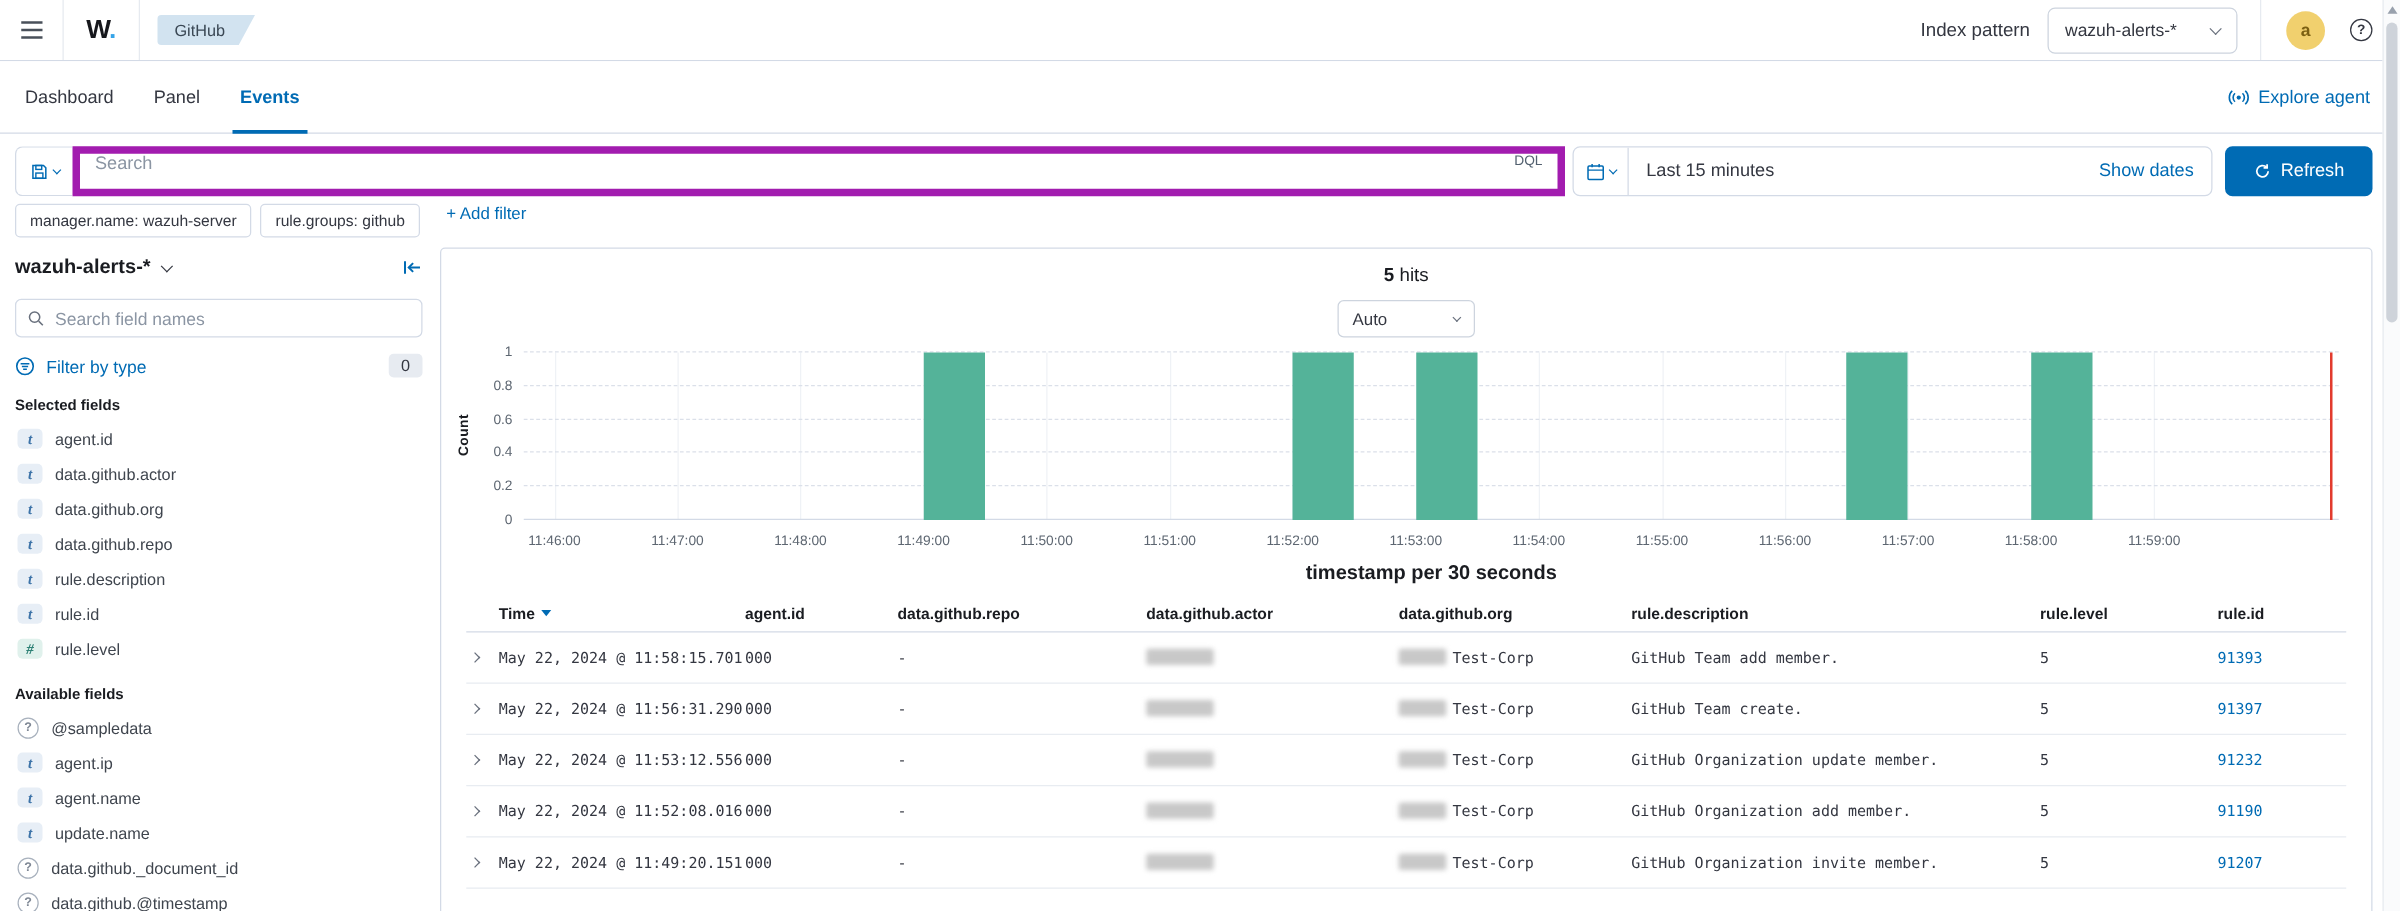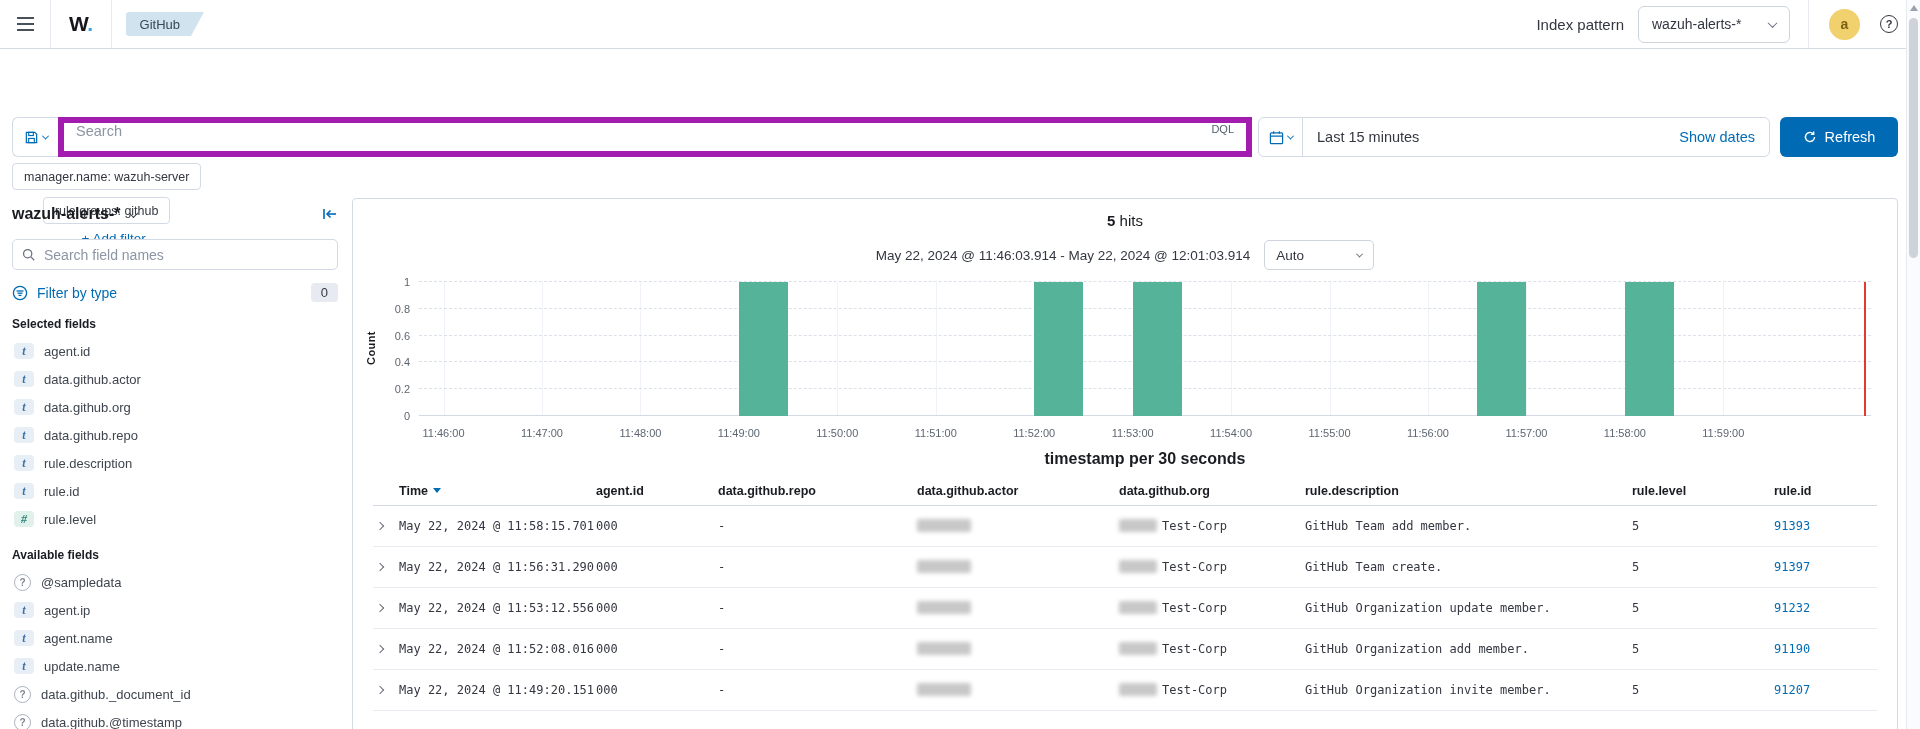--- a/index.html
+++ b/index.html
@@ -69,21 +69,21 @@
              justify-content:center; gap:4px; color:#006bb4; cursor:pointer; }
   .range-text { flex:1; display:flex; align-items:center; padding:0 14px; font-size:14.5px; color:#343741;
                 cursor:pointer; }
   .show-dates { display:flex; align-items:center; padding:0 14px; font-size:14.5px; color:#006bb4;
                 cursor:pointer; white-space:nowrap; }
   .refresh-btn { width:118px; margin-left:10px; background:#006bb4; border:none; border-radius:6px;
                  color:#fff; font-size:14.5px; font-family:inherit; display:flex; align-items:center;
                  justify-content:center; gap:8px; cursor:pointer; }
 
   
-  .filterrow { position:absolute; top:163px; left:12px; display:flex; align-items:center; gap:7px;flex-direction:column; }
+  .filterrow { position:absolute; top:163px; left:12px; display:flex; gap:7px; }
   .pill { height:27px; border:1px solid #d3dae6; border-radius:4px; background:#fff; padding:0 11px;
           display:flex; align-items:center; font-size:12.5px; color:#343741; cursor:pointer; }
   .add-filter { margin-left:14px; color:#006bb4; font-size:13.5px; cursor:pointer; }
 
   
   .sidebar { position:absolute; top:200px; left:12px; width:326px; }
   .sb-head { display:flex; align-items:center; gap:10px; height:28px; }
   .sb-title { font-size:16px; font-weight:600; color:#1a1c21; cursor:pointer; display:flex;
               align-items:center; gap:10px; }
   .collapse-ic { margin-left:auto; color:#006bb4; cursor:pointer; display:flex; }
@@ -187,20 +187,35 @@
       <div class="vdiv"></div>
       <div class="avatar">
           <span>a</span>
         </div>
       <div class="help-circ">
           <span>?</span>
         </div>
     </div>
   </div>
 
+  <div class="tabbar">
+    <div class="tab">Dashboard</div>
+    <div class="tab">Panel</div>
+    <div class="tab active">Events</div>
+    <div class="explore">
+      <svg width="18" height="14" viewBox="0 0 18 14">
+        <circle cx="9" cy="7" r="1.7" fill="#006bb4"></circle>
+        <path d="M6 3.6a4.6 4.6 0 0 0 0 6.8" stroke="#006bb4" stroke-width="1.3" fill="none"></path>
+        <path d="M12 3.6a4.6 4.6 0 0 1 0 6.8" stroke="#006bb4" stroke-width="1.3" fill="none"></path>
+        <path d="M3.8 1.6a7.4 7.4 0 0 0 0 10.8" stroke="#006bb4" stroke-width="1.3" fill="none"></path>
+        <path d="M14.2 1.6a7.4 7.4 0 0 1 0 10.8" stroke="#006bb4" stroke-width="1.3" fill="none"></path>
+      </svg>
+      <span>Explore agent</span>
+    </div>
+  </div>
 
   <div class="searchrow">
     <div class="save-box">
       <svg width="15" height="15" viewBox="0 0 16 16">
         <path d="M2.5 2.5h9l2 2v9h-11z" fill="none" stroke="#006bb4" stroke-width="1.3"></path>
         <rect x="5" y="9" width="6" height="4.5" fill="none" stroke="#006bb4" stroke-width="1.2"></rect>
         <rect x="5" y="2.5" width="5" height="3.4" fill="none" stroke="#006bb4" stroke-width="1.2"></rect>
       </svg>
       <span class="chev sm"></span>
     </div>
@@ -326,21 +341,20 @@
         </div>
       </div>
   </div>
 
   <div class="panel">
     <div class="hits-row">
       <span class="b">5</span>
       <span>hits</span>
     </div>
     <div class="range-row">
-      <span>May 22, 2024 @ 11:46:03.914 - May 22, 2024 @ 12:01:03.914</span>
       <div class="interval-select">
         <span>Auto</span>
         <span class="chev sm" style="color:#69707d;"></span>
       </div>
     </div>
     <div class="chart">
       <div class="ylabel">Count</div>
       <div class="plot" id="plot">
           <div class="grid-v" style="left:1.69%"></div>
           <div class="xt" style="left:1.69%">11:46:00</div>

